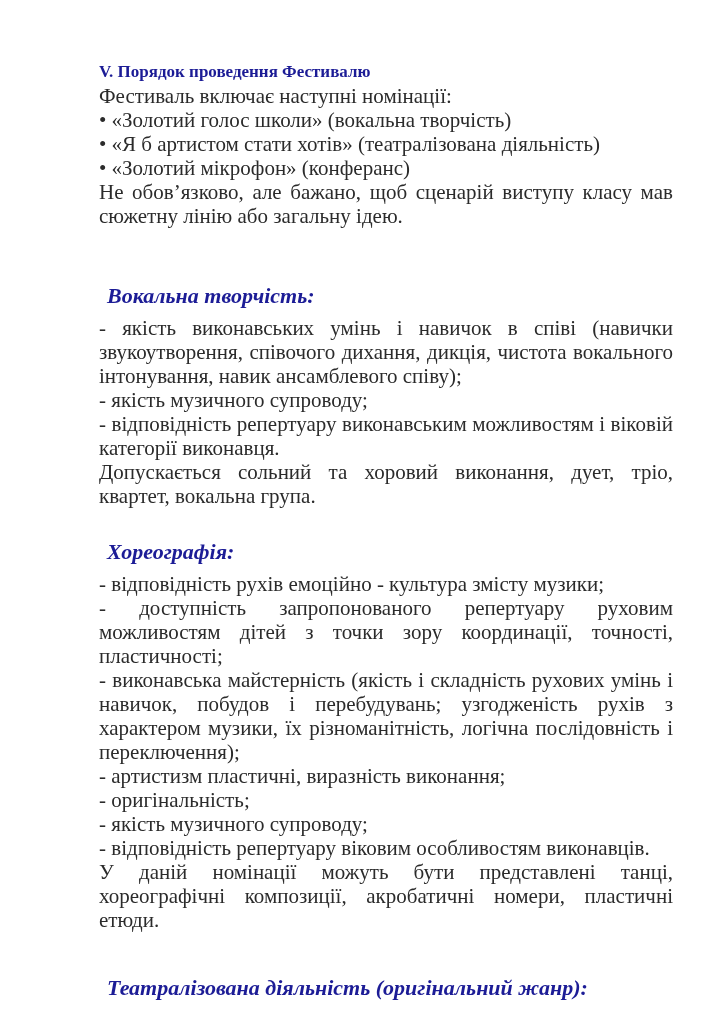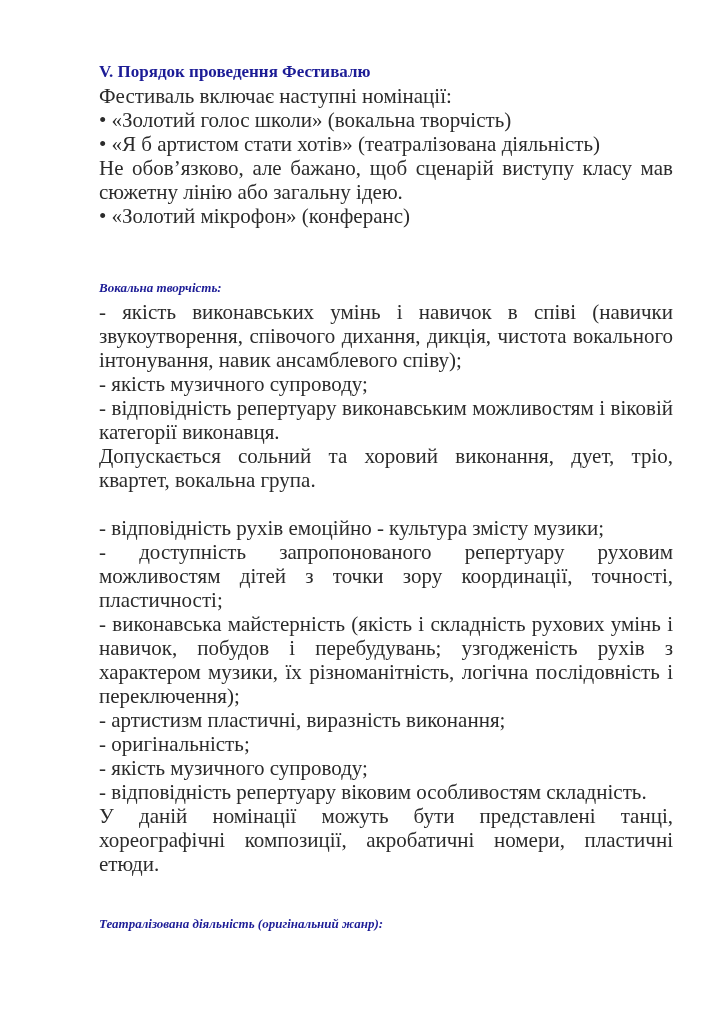--- a/index.html
+++ b/index.html
@@ -31,26 +31,26 @@
     font-size: 17px;
     line-height: 24px;
     font-weight: bold;
     font-style: normal;
     color: #1c1c96;
     margin: 0;
     text-align: left;
     white-space: pre-wrap;
   }
   .h-italic {
-    font-size: 13px;
+    font-size: 22px;
     line-height: 24px;
     font-weight: bold;
     font-style: italic;
     color: #1c1c96;
-    margin: 0;
+    margin: 8px;
     text-align: left;
     white-space: pre-wrap;
   }
   .para {
     font-size: 21px;
     line-height: 24px;
     color: #2b2b2b;
     margin: 0;
     text-align: justify;
     text-justify: inter-word;
@@ -72,46 +72,47 @@
 
 <div class="page">
   <div class="content">
 
     <div class="h-roman">V. Порядок проведення Фестивалю</div>
 
     <div class="para left">Фестиваль включає наступні номінації:</div>
 
     <div class="para left">• «Золотий голос школи» (вокальна творчість)</div>
     <div class="para left">• «Я б артистом стати хотів» (театралізована діяльність)</div>
+    <div class="para left">• «Золотий мікрофон» (конферанс)</div>
+
     <div class="para">Не обов’язково, але бажано, щоб сценарій виступу класу мав сюжетну лінію або загальну ідею.</div>
-
-    <div class="para left">• «Золотий мікрофон» (конферанс)</div>
 
     <div class="spacer"></div>
 
 
     <div class="spacer"></div>
 
     <div class="h-italic">Вокальна творчість:</div>
 
     <div class="para">- якість виконавських умінь і навичок в співі (навички звукоутворення, співочого дихання, дикція, чистота вокального інтонування, навик ансамблевого співу);</div>
     <div class="para left">- якість музичного супроводу;</div>
     <div class="para">- відповідність репертуару виконавським можливостям і віковій категорії виконавця.</div>
     <div class="para">Допускається сольний та хоровий виконання, дует, тріо, квартет, вокальна група.</div>
 
     <div class="spacer"></div>
 
+    <div class="h-italic">Хореографія:</div>
 
     <div class="para left">- відповідність рухів емоційно - культура змісту музики;</div>
     <div class="para">- доступність запропонованого репертуару руховим можливостям дітей з точки зору координації, точності, пластичності;</div>
     <div class="para">- виконавська майстерність (якість і складність рухових умінь і навичок, побудов і перебудувань; узгодженість рухів з характером музики, їх різноманітність, логічна послідовність і переключення);</div>
     <div class="para left">- артистизм пластичні, виразність виконання;</div>
     <div class="para left">- оригінальність;</div>
     <div class="para left">- якість музичного супроводу;</div>
-    <div class="para left">- відповідність репертуару віковим особливостям складність.</div>
+    <div class="para left">- відповідність репертуару віковим особливостям виконавців.</div>
     <div class="para">У даній номінації можуть бути представлені танці, хореографічні композиції, акробатичні номери, пластичні етюди.</div>
 
     <div class="spacer"></div>
     <div class="spacer small"></div>
 
     <div class="h-italic">Театралізована діяльність (оригінальний жанр):</div>
 
   </div>
 </div>
 

